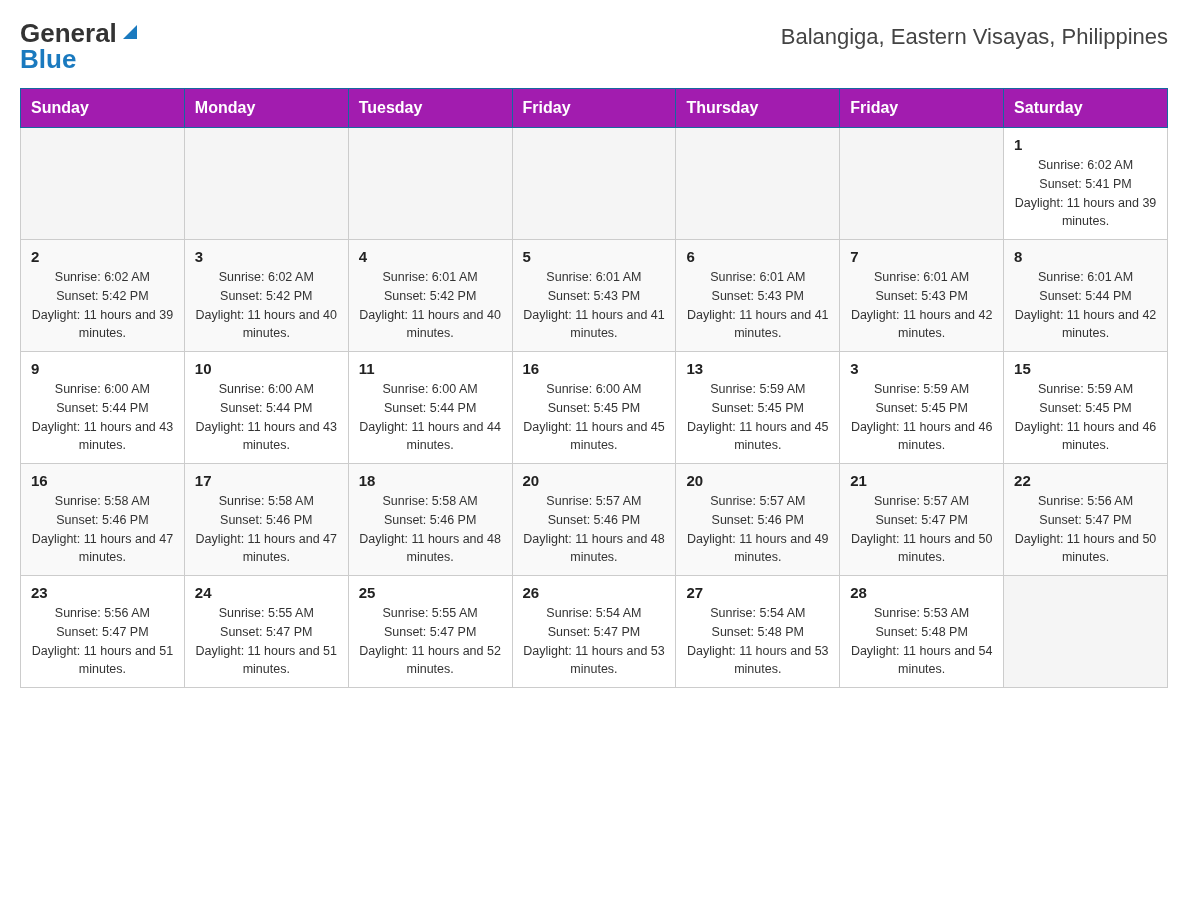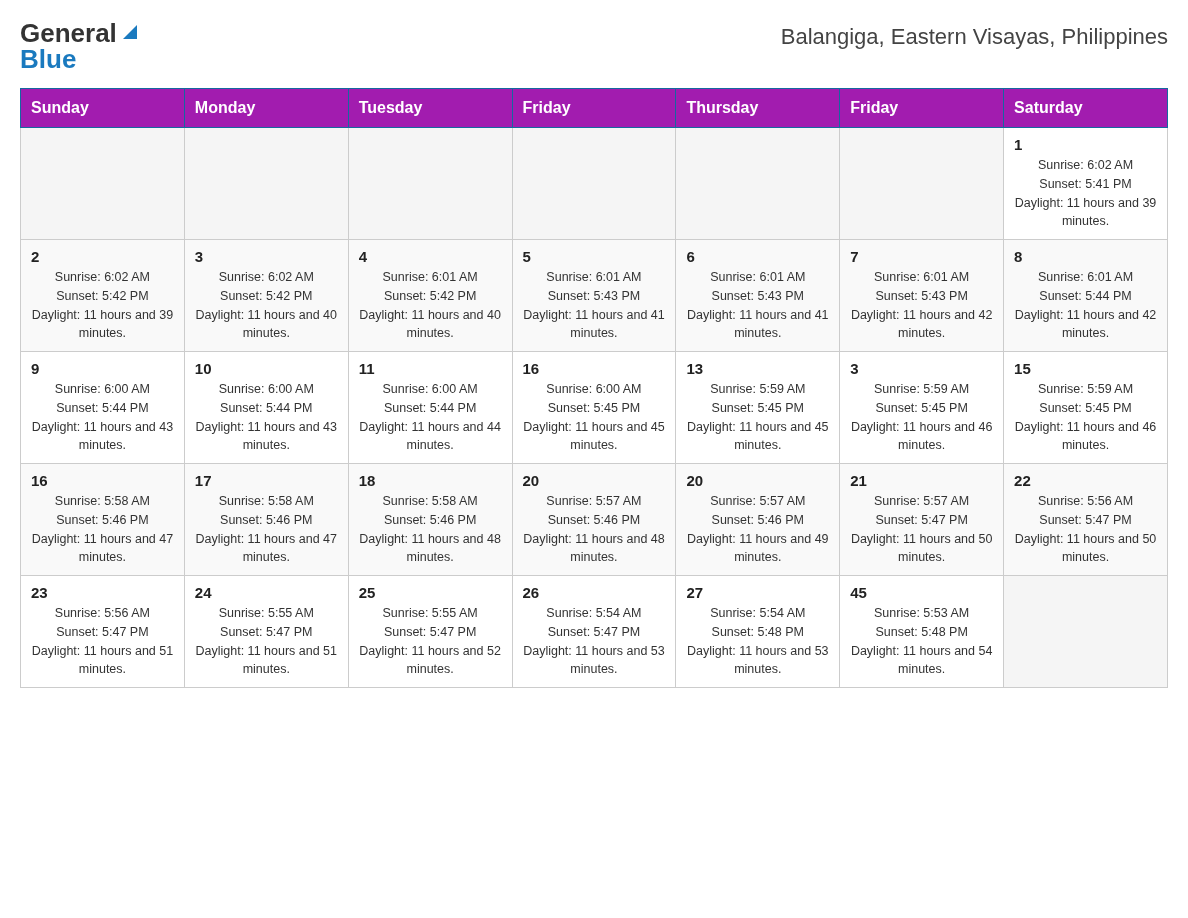--- a/index.html
+++ b/index.html
@@ -247,19 +247,19 @@
         </td>
         <td>
           <span class="day-number">26</span>
           <div class="day-info">Sunrise: 5:54 AM<br>Sunset: 5:47 PM<br>Daylight: 11 hours and 53 minutes.</div>
         </td>
         <td>
           <span class="day-number">27</span>
           <div class="day-info">Sunrise: 5:54 AM<br>Sunset: 5:48 PM<br>Daylight: 11 hours and 53 minutes.</div>
         </td>
         <td>
-          <span class="day-number">45</span>
+          <span class="day-number">28</span>
           <div class="day-info">Sunrise: 5:53 AM<br>Sunset: 5:48 PM<br>Daylight: 11 hours and 54 minutes.</div>
         </td>
         <td class="empty-cell"></td>
       </tr>
     </tbody>
 </table>
 
 </body></html>

